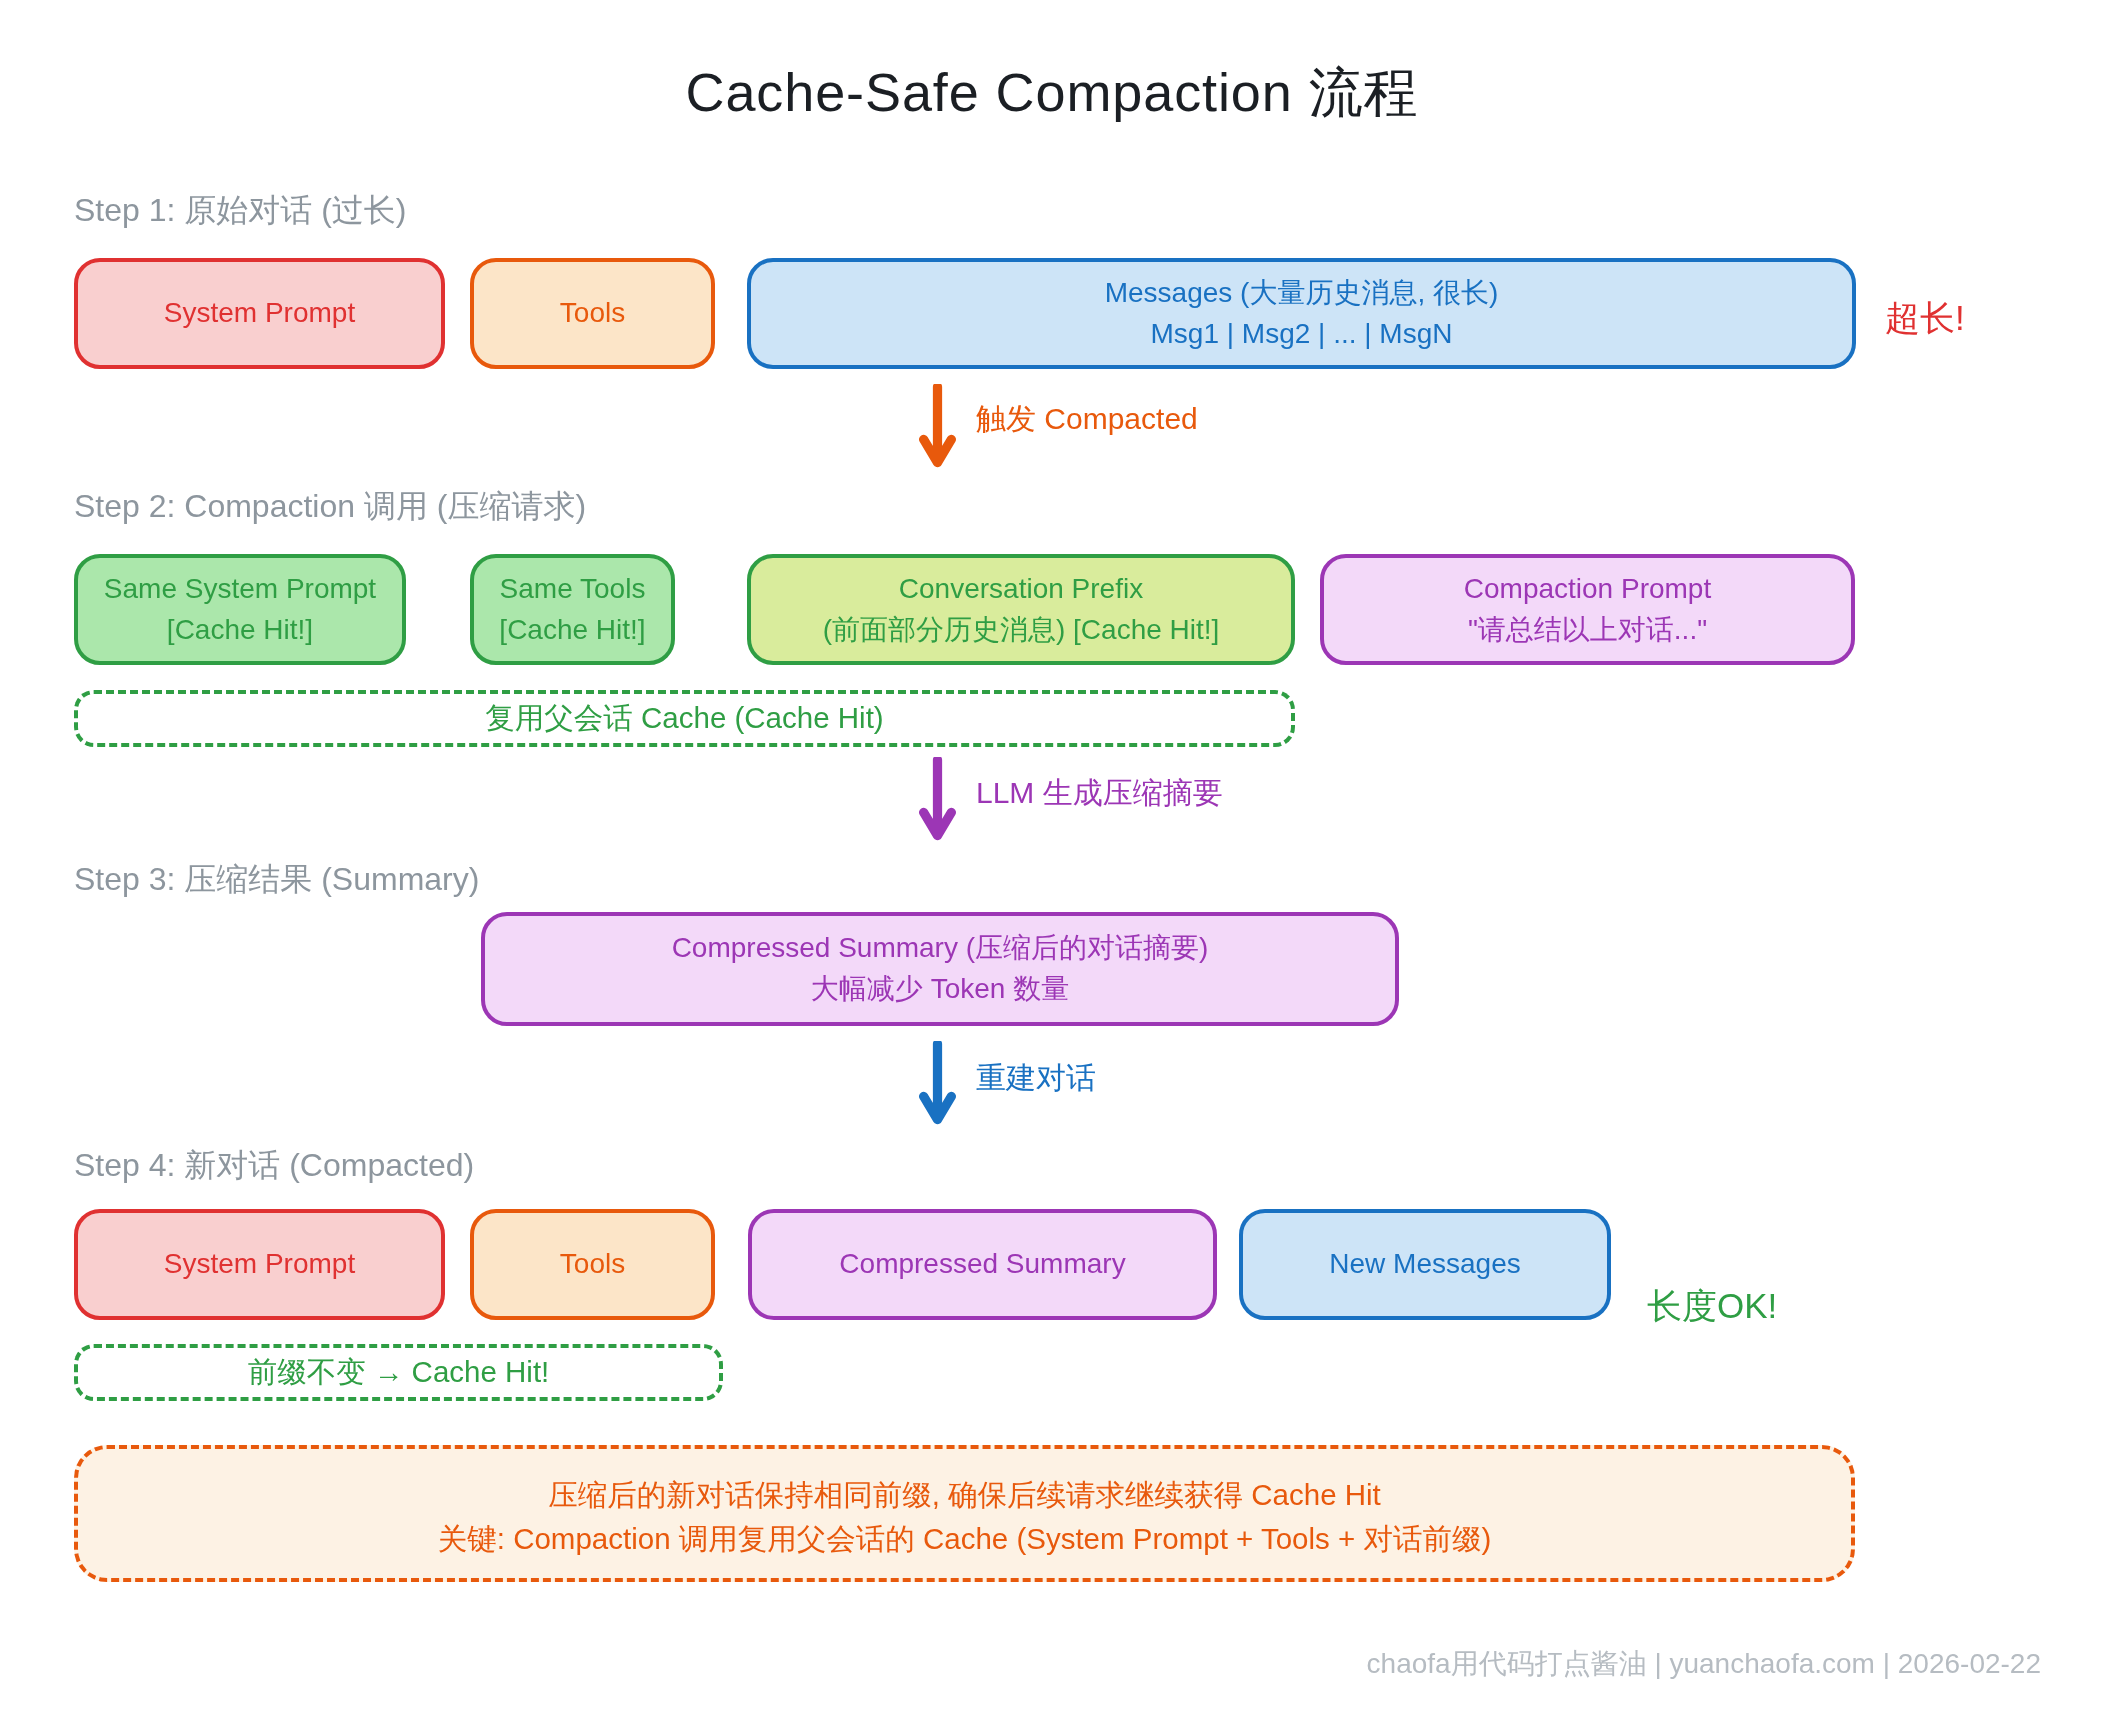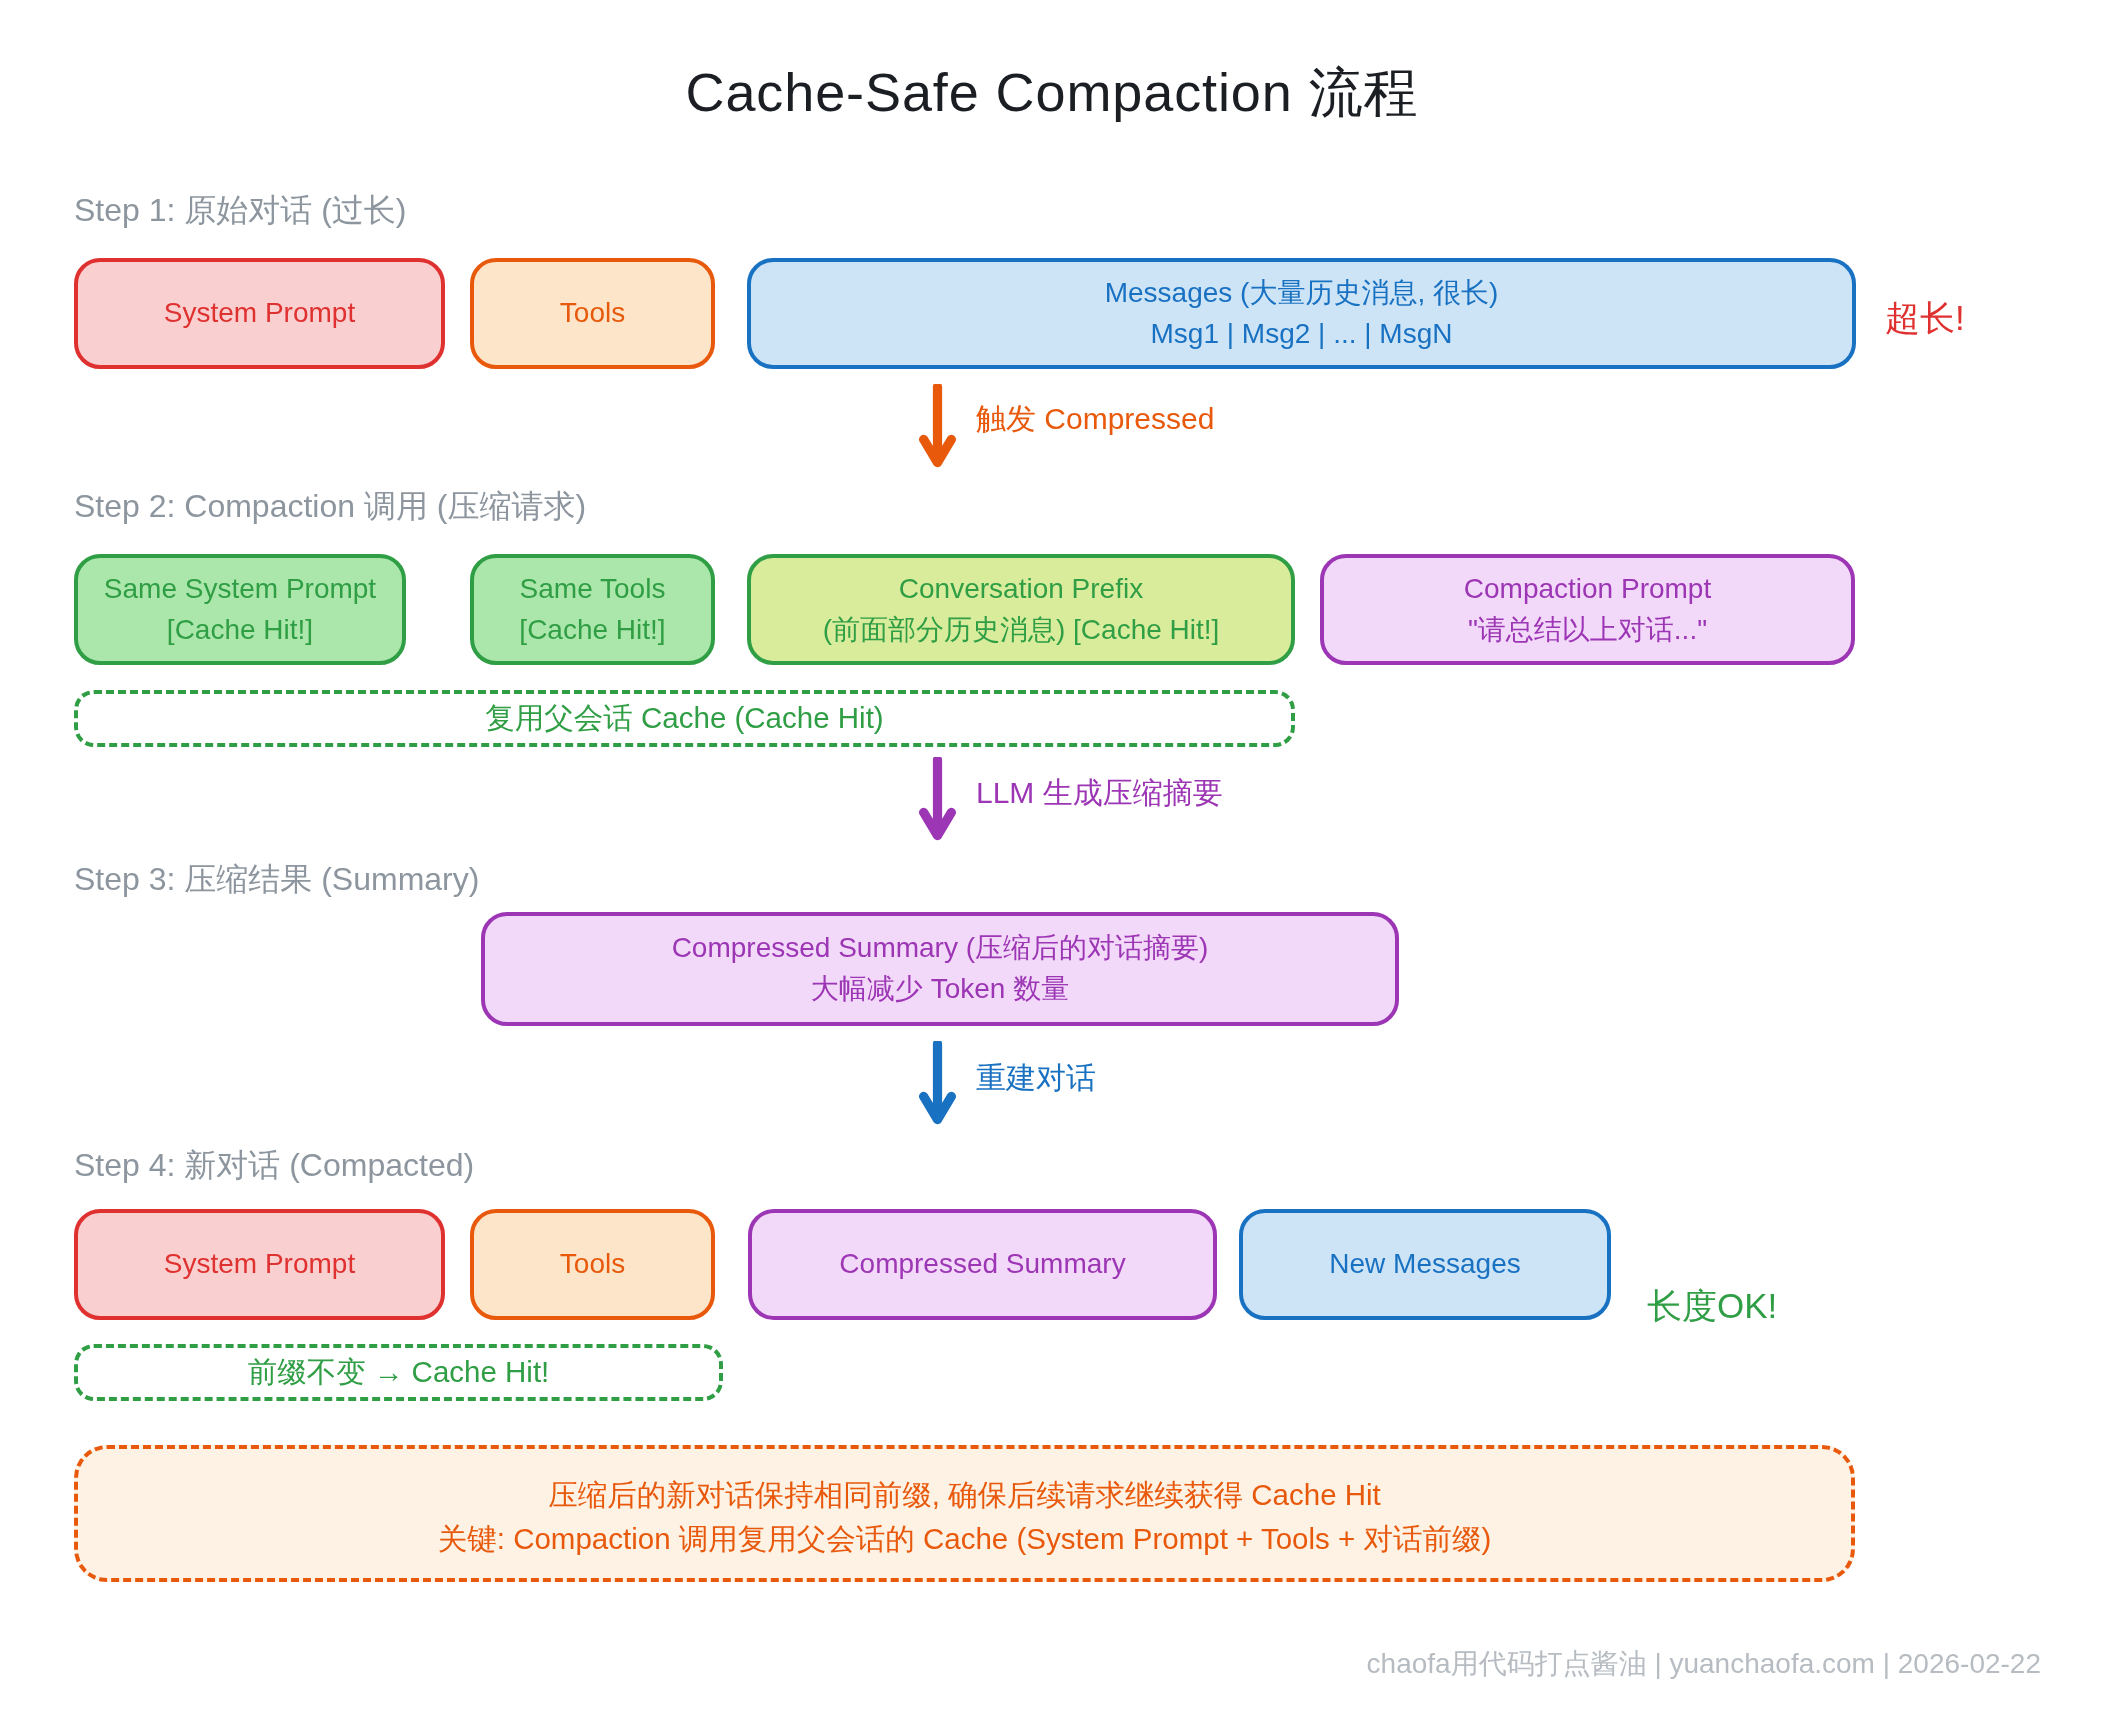--- a/index.html
+++ b/index.html
@@ -70,29 +70,29 @@
     <span>Messages (大量历史消息, 很长)</span>
     <span>Msg1 | Msg2 | ... | MsgN</span>
   </div>
   <div class="side-note red-text" style="left:1885px;top:295px;">超长!</div>
 
   <div class="arrow arrow-orange" style="left:917px;top:384px;">
     <svg viewBox="0 0 44 92">
         <path d="M22 3 V76 M7 60 L22 85 L37 60" fill="none" stroke="currentColor" stroke-width="10" stroke-linecap="round" stroke-linejoin="round"></path>
       </svg>
   </div>
-  <div class="arrow-label orange-text" style="left:976px;top:399px;">触发 Compressed</div>
+  <div class="arrow-label orange-text" style="left:976px;top:399px;">触发 Compacted</div>
 
   <div class="step-label" style="left:74px;top:485px;">Step 2: Compaction 调用 (压缩请求)</div>
 
   <div class="box row2-box green" style="left:74px;width:332px;">
     <span>Same System Prompt</span>
     <span>[Cache Hit!]</span>
   </div>
-  <div class="box row2-box green" style="left:470px;width:245px;">
+  <div class="box row2-box green" style="left:470px;width:205px;">
     <span>Same Tools</span>
     <span>[Cache Hit!]</span>
   </div>
   <div class="box row2-box lime" style="left:747px;width:548px;">
     <span>Conversation Prefix</span>
     <span>(前面部分历史消息) [Cache Hit!]</span>
   </div>
   <div class="box row2-box purple" style="left:1320px;width:535px;">
     <span>Compaction Prompt</span>
     <span>"请总结以上对话..."</span>

